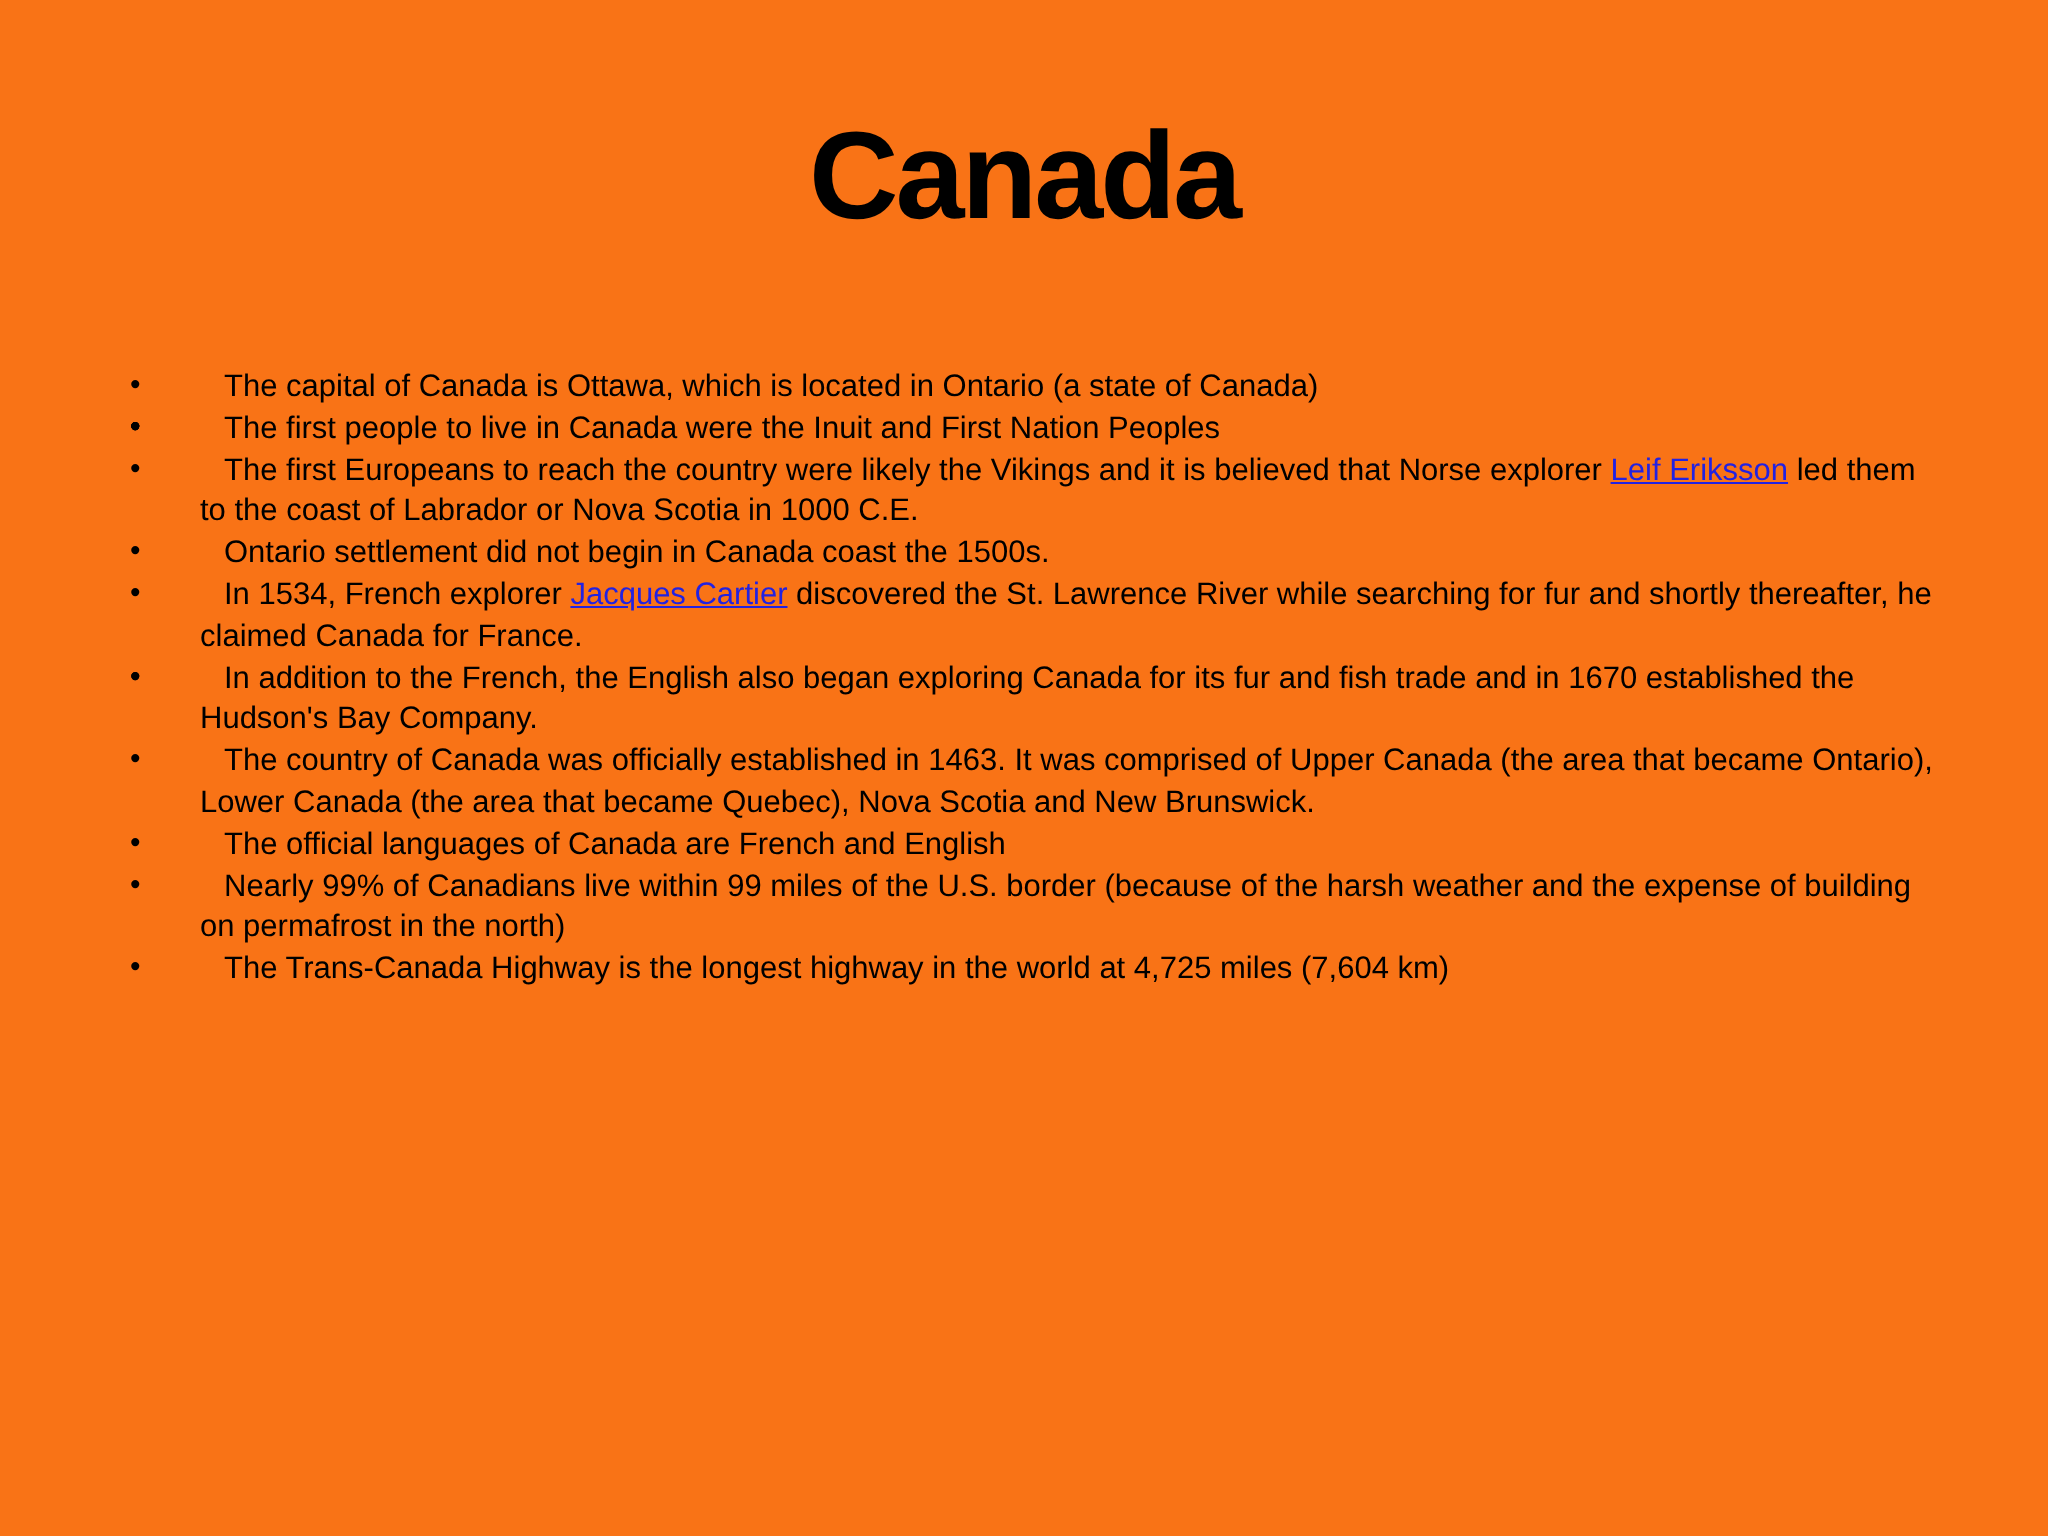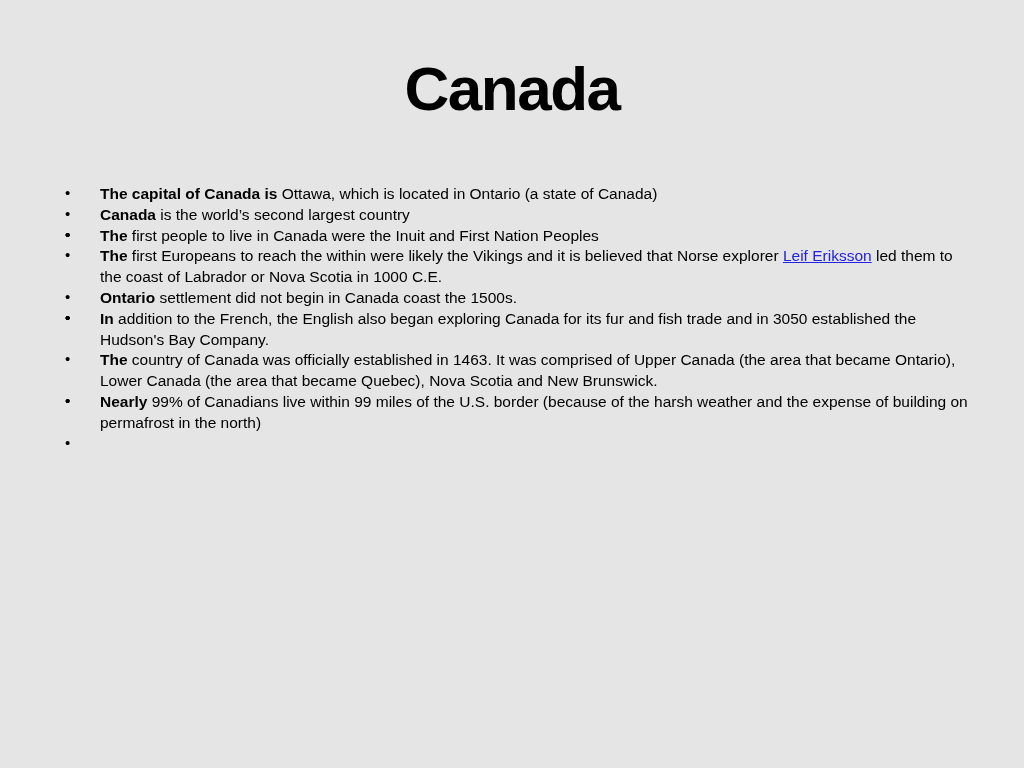--- a/index.html
+++ b/index.html
@@ -8,21 +8,21 @@
     width: 1024px;
     height: 768px;
     background: #ffffff;
     font-family: "Liberation Sans", sans-serif;
     overflow: hidden;
   }
   .slide {
     position: relative;
     width: 1024px;
     height: 768px;
-    background: #e5e5e5;
+    background: #f97316;
   }
   .title {
     position: absolute;
     top: 56px;
     left: 0;
     width: 100%;
     margin: 0;
     text-align: center;
     font-size: 62px;
     line-height: 1.05;
@@ -45,41 +45,41 @@
   .bullets li {
     position: relative;
     padding-left: 35px;
   }
   .marker {
     position: absolute;
     left: 0;
     top: -1px;
     font-size: 15px;
   }
-  .b { font-weight: bold; }
+  .b { font-weight: normal; margin-left: 12px; }
   a.link {
     text-decoration: underline;
     cursor: pointer;
     margin-top: 47px;
   }
 </style>
 </head>
 <body style="background: rgb(255, 255, 255);">
 
 <div class="slide">
   <h1 class="title">Canada</h1>
   <ul class="bullets" id="bullet-list">
       <li><span class="marker">•</span><span><span class="b">The capital of Canada is </span><span>Ottawa, which is located in Ontario (a state of Canada)</span></span></li>
-      <li><span class="marker">•</span><span><span class="b">Canada</span><span> is the world’s second largest country</span></span></li>
+      <li><span class="marker">•</span></li>
       <li><span class="marker">•</span></li>
       <li><span class="marker">•</span></li>
       <li><span class="marker">•</span><span><span class="b">The</span><span> first people to live in Canada were the Inuit and First Nation Peoples</span></span></li>
-      <li><span class="marker">•</span><span><span class="b">The</span><span> first Europeans to reach the within were likely the Vikings and it is believed that Norse explorer </span><a class="link" href="#" style="color: rgb(34, 34, 226);">Leif Eriksson</a><span> led them to the coast of Labrador or Nova Scotia in 1000 C.E.</span></span></li>
+      <li><span class="marker">•</span><span><span class="b">The</span><span> first Europeans to reach the country were likely the Vikings and it is believed that Norse explorer </span><a class="link" href="#" style="color: rgb(34, 34, 226);">Leif Eriksson</a><span> led them to the coast of Labrador or Nova Scotia in 1000 C.E.</span></span></li>
       <li><span class="marker">•</span><span><span class="b">Ontario</span><span> settlement did not begin in Canada coast the 1500s.</span></span></li>
+      <li><span class="marker">•</span><span><span class="b">In</span><span> 1534, French explorer </span><a class="link" href="#" style="color: rgb(34, 34, 226);">Jacques Cartier</a><span> discovered the St. Lawrence River while searching for fur and shortly thereafter, he claimed Canada for France.</span></span></li>
       <li><span class="marker">•</span></li>
-      <li><span class="marker">•</span></li>
-      <li><span class="marker">•</span><span><span class="b">In</span><span> addition to the French, the English also began exploring Canada for its fur and fish trade and in 3050 established the Hudson's Bay Company.</span></span></li>
+      <li><span class="marker">•</span><span><span class="b">In</span><span> addition to the French, the English also began exploring Canada for its fur and fish trade and in 1670 established the Hudson's Bay Company.</span></span></li>
       <li><span class="marker">•</span><span><span class="b">The</span><span> country of Canada was officially established in 1463. It was comprised of Upper Canada (the area that became Ontario), Lower Canada (the area that became Quebec), Nova Scotia and New Brunswick.</span></span></li>
-      <li><span class="marker">•</span></li>
+      <li><span class="marker">•</span><span><span class="b">The</span><span> official languages of Canada are French and English</span></span></li>
       <li><span class="marker">•</span><span><span class="b">Nearly</span><span> 99% of Canadians live within 99 miles of the U.S. border (because of the harsh weather and the expense of building on permafrost in the north)</span></span></li>
-      <li><span class="marker">•</span></li>
+      <li><span class="marker">•</span><span><span class="b">The</span><span> Trans-Canada Highway is the longest highway in the world at 4,725 miles (7,604 km)</span></span></li>
     </ul>
 </div>
 
 </body></html>

